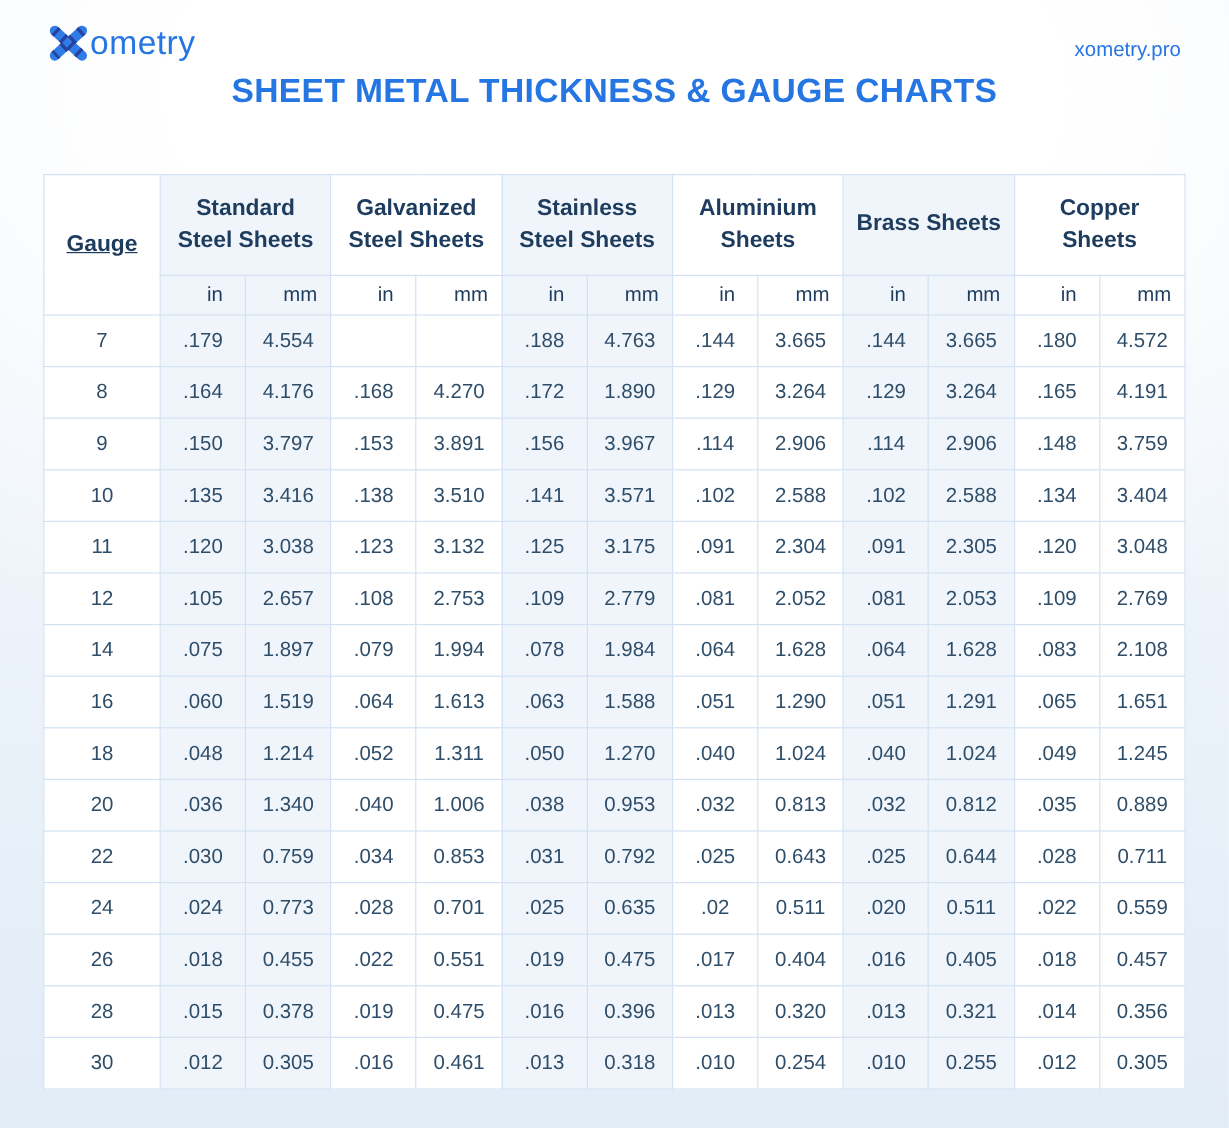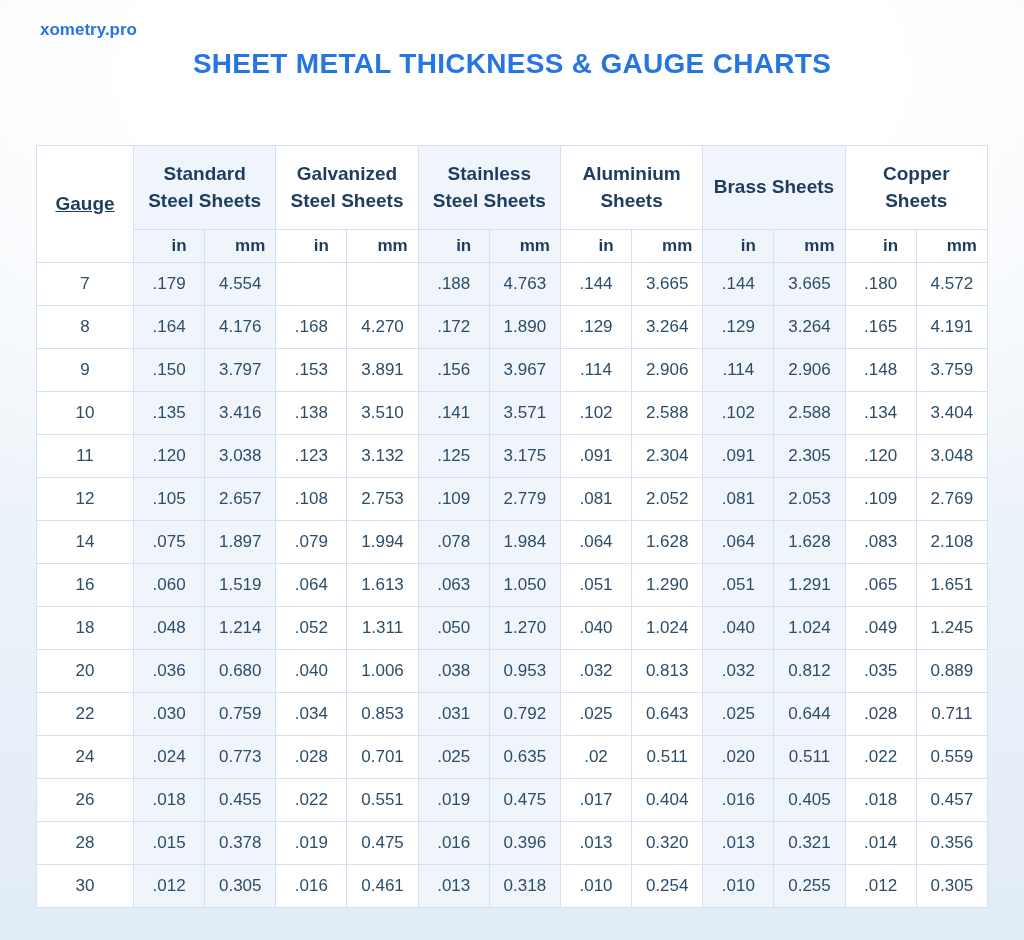--- a/index.html
+++ b/index.html
@@ -22,21 +22,21 @@
     display:flex;justify-content:space-between;align-items:flex-start;
     padding:20px 40px 0 40px;
   }
   .logo{display:flex;align-items:center;gap:1px;}
   .logo svg{display:block;}
   .logo-text{
     color:var(--brand);font-size:28px;font-weight:500;letter-spacing:0.4px;
     line-height:32px;
   }
   .site-link{
-    color:var(--brand);font-size:17px;font-weight:700;
+    color:var(--brand);font-size:17px;font-weight:400;margin-top:12px;
     text-decoration:none;
   }
   .page-title{
     text-align:center;color:var(--brand);
     font-size:28px;font-weight:bold;letter-spacing:0.3px;
     margin-top:8px;
   }
   table.gauge-table{
     position:absolute;left:36px;top:145px;width:952px;
     border-collapse:collapse;table-layout:fixed;background:#ffffff;
@@ -45,29 +45,40 @@
     border:1px solid var(--line);
     text-align:center;vertical-align:middle;padding:0;
     background:#ffffff;
   }
   .gauge-table .tint{background:var(--tint);}
   tr.groups th{
     height:84px;font-size:19px;font-weight:bold;color:var(--navy);
     white-space:pre-line;line-height:1.38;
   }
   tr.units th{
-    height:33px;font-size:17px;font-weight:bold;color:var(--navy);padding-left:20px;
+    height:33px;font-size:17px;font-weight:normal;color:var(--navy);padding-left:20px;
   }
   th.corner{font-size:19px;font-weight:600;color:var(--navy);text-decoration:underline;}
   tbody td{height:43px;font-size:17px;color:var(--cell);}
 </style>
 </head>
 <body>
 
 <div class="topbar">
+  <div class="logo">
+    <span>
+      <svg width="34" height="32" viewBox="0 0 36 34" aria-hidden="true">
+        <path d="M6 6 L30 28" stroke="#2f7ce6" stroke-width="9" stroke-linecap="round"></path>
+        <path d="M30 6 L6 28" stroke="#2f7ce6" stroke-width="9" stroke-linecap="round"></path>
+        <path d="M6 6 L30 28" stroke="#27439e" stroke-width="9" stroke-linecap="butt" stroke-dasharray="3 6"></path>
+        <path d="M30 6 L6 28" stroke="#27439e" stroke-width="9" stroke-linecap="butt" stroke-dasharray="3 7"></path>
+      </svg>
+    </span>
+    <span class="logo-text">ometry</span>
+  </div>
   <a class="site-link" href="#">xometry.pro</a>
 </div>
 
 <div class="page-title">SHEET METAL THICKNESS &amp; GAUGE CHARTS</div>
 
 <table class="gauge-table">
   <colgroup>
     <col style="width:97px">
     <col span="12">
   </colgroup>
@@ -207,21 +218,21 @@
         <td>.083</td>
         <td>2.108</td>
       </tr>
       <tr>
         <td>16</td>
         <td class="tint">.060</td>
         <td class="tint">1.519</td>
         <td>.064</td>
         <td>1.613</td>
         <td class="tint">.063</td>
-        <td class="tint">1.050</td>
+        <td class="tint">1.588</td>
         <td>.051</td>
         <td>1.290</td>
         <td class="tint">.051</td>
         <td class="tint">1.291</td>
         <td>.065</td>
         <td>1.651</td>
       </tr>
       <tr>
         <td>18</td>
         <td class="tint">.048</td>
@@ -233,21 +244,21 @@
         <td>.040</td>
         <td>1.024</td>
         <td class="tint">.040</td>
         <td class="tint">1.024</td>
         <td>.049</td>
         <td>1.245</td>
       </tr>
       <tr>
         <td>20</td>
         <td class="tint">.036</td>
-        <td class="tint">0.680</td>
+        <td class="tint">1.340</td>
         <td>.040</td>
         <td>1.006</td>
         <td class="tint">.038</td>
         <td class="tint">0.953</td>
         <td>.032</td>
         <td>0.813</td>
         <td class="tint">.032</td>
         <td class="tint">0.812</td>
         <td>.035</td>
         <td>0.889</td>

